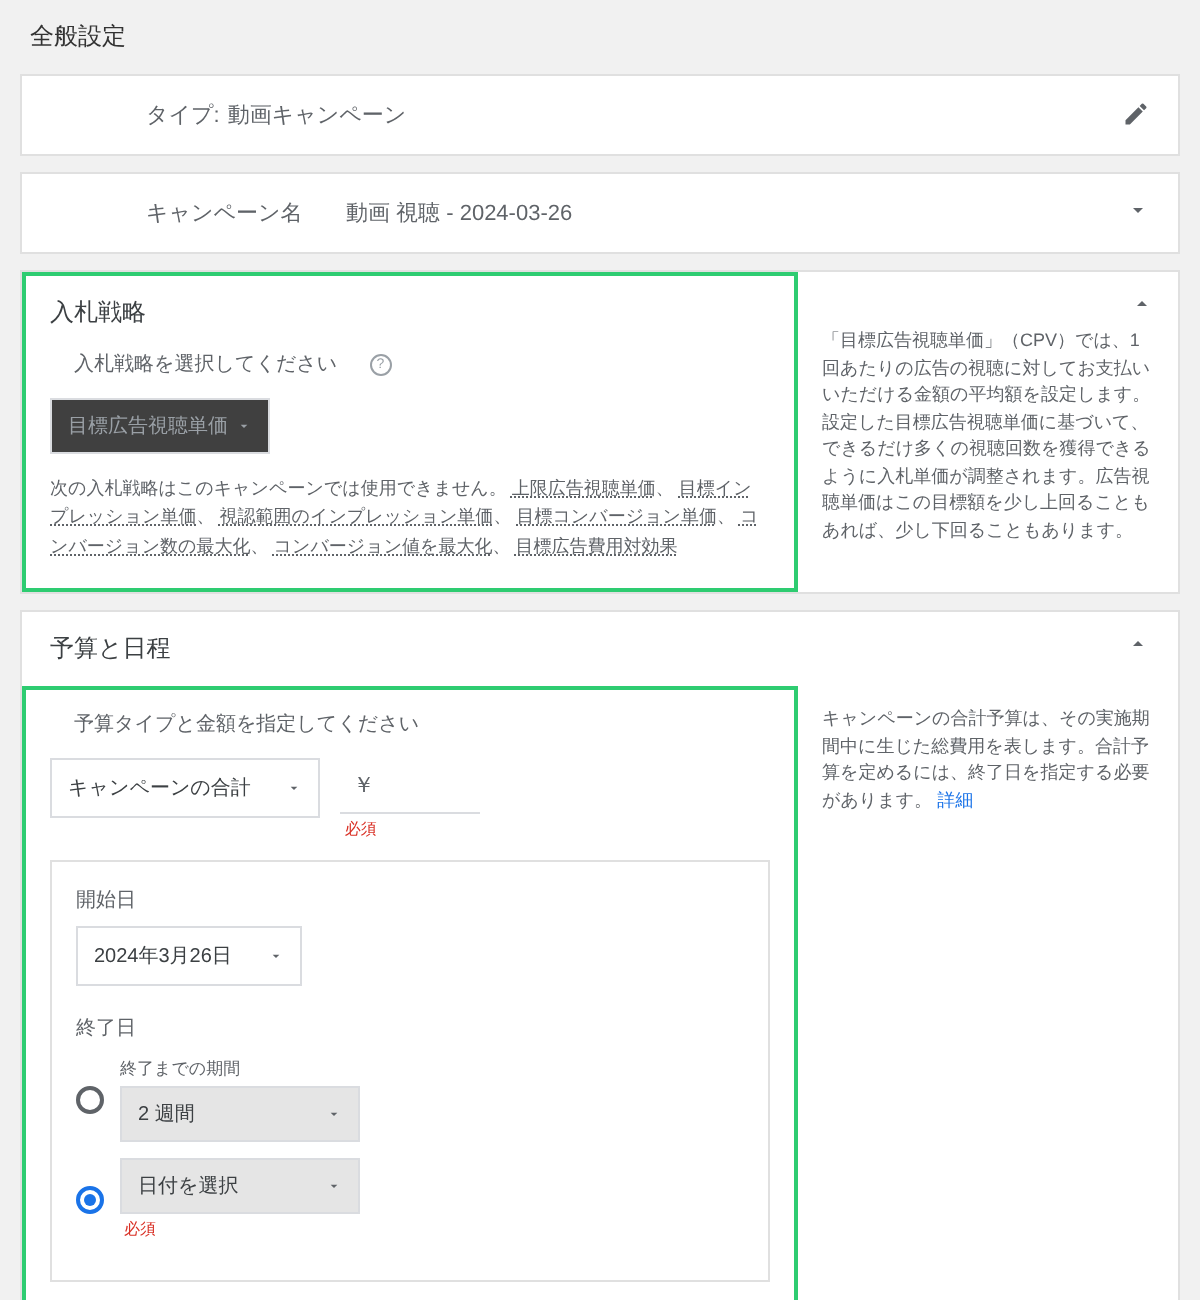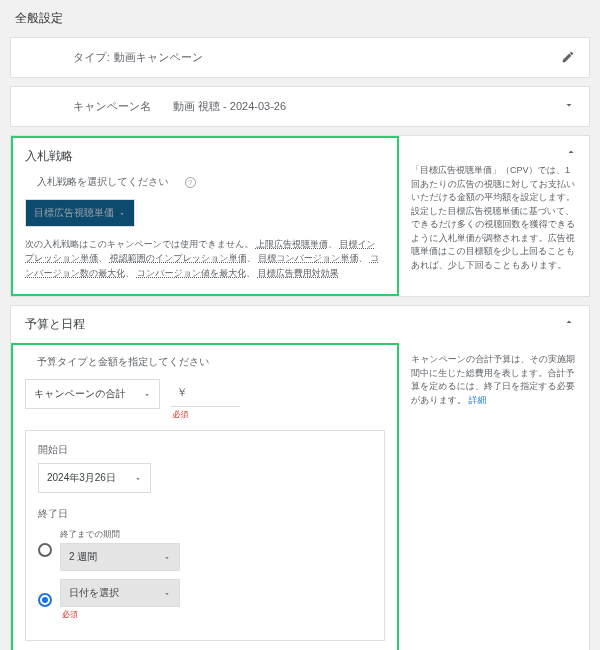--- a/index.html
+++ b/index.html
@@ -10,21 +10,21 @@
 .card-label { font-size: 11px; color: #5f6368; width: 100px; }
 .card-value { font-size: 11px; color: #5f6368; flex: 1; }
 .chevron { width: 12px; height: 12px; }
 .chevron svg { width: 100%; height: 100%; }
 .section-header { display: flex; justify-content: space-between; align-items: flex-start; padding: 10px 14px; }
 .section-title { font-size: 12px; color: #3c4043; }
 .left { border: 2px solid #2ecc71; padding: 10px 12px 14px 12px; flex: 1; }
 .right { width: 190px; padding: 10px 12px; font-size: 9px; color: #5f6368; line-height: 1.5; }
 .sublabel { font-size: 10px; color: #5f6368; margin-bottom: 10px; display: flex; align-items: center; gap: 16px; margin-left: 12px; }
 .help-icon { display: inline-flex; width: 11px; height: 11px; border: 1px solid #9aa0a6; border-radius: 50%; align-items: center; justify-content: center; font-size: 7px; color: #9aa0a6; }
-.fake-select { display: inline-flex; align-items: center; justify-content: space-between; background: #0c4a6e; border: 1px solid #dadce0; padding: 6px 8px; font-size: 10px; color: #9aa0a6; width: 110px; margin-bottom: 10px; }
+.fake-select { display: inline-flex; align-items: center; justify-content: space-between; background: #404040; border: 1px solid #dadce0; padding: 6px 8px; font-size: 10px; color: #9aa0a6; width: 110px; margin-bottom: 10px; }
 .strategy-note { font-size: 9px; color: #5f6368; line-height: 1.6; }
 .dotted { text-decoration: underline dotted; cursor: help; }
 .row-inline { display: flex; gap: 10px; align-items: flex-start; margin: 8px 0; }
 .dropdown { display: inline-flex; align-items: center; justify-content: space-between; border: 1px solid #dadce0; padding: 7px 8px; font-size: 10px; color: #3c4043; background: #fff; gap: 18px; }
 .caret { width: 8px; height: 8px; }
 .caret svg { width: 100%; height: 100%; }
 .currency-input { display: inline-flex; align-items: center; border-bottom: 1px solid #dadce0; padding: 6px 6px 6px 6px; width: 70px; }
 .yen { font-size: 11px; color: #5f6368; }
 .required { color: #d93025; font-size: 8px; margin-top: 2px; margin-left: 2px; }
 .date-box { border: 1px solid #e0e0e0; padding: 12px; margin-top: 10px; }

